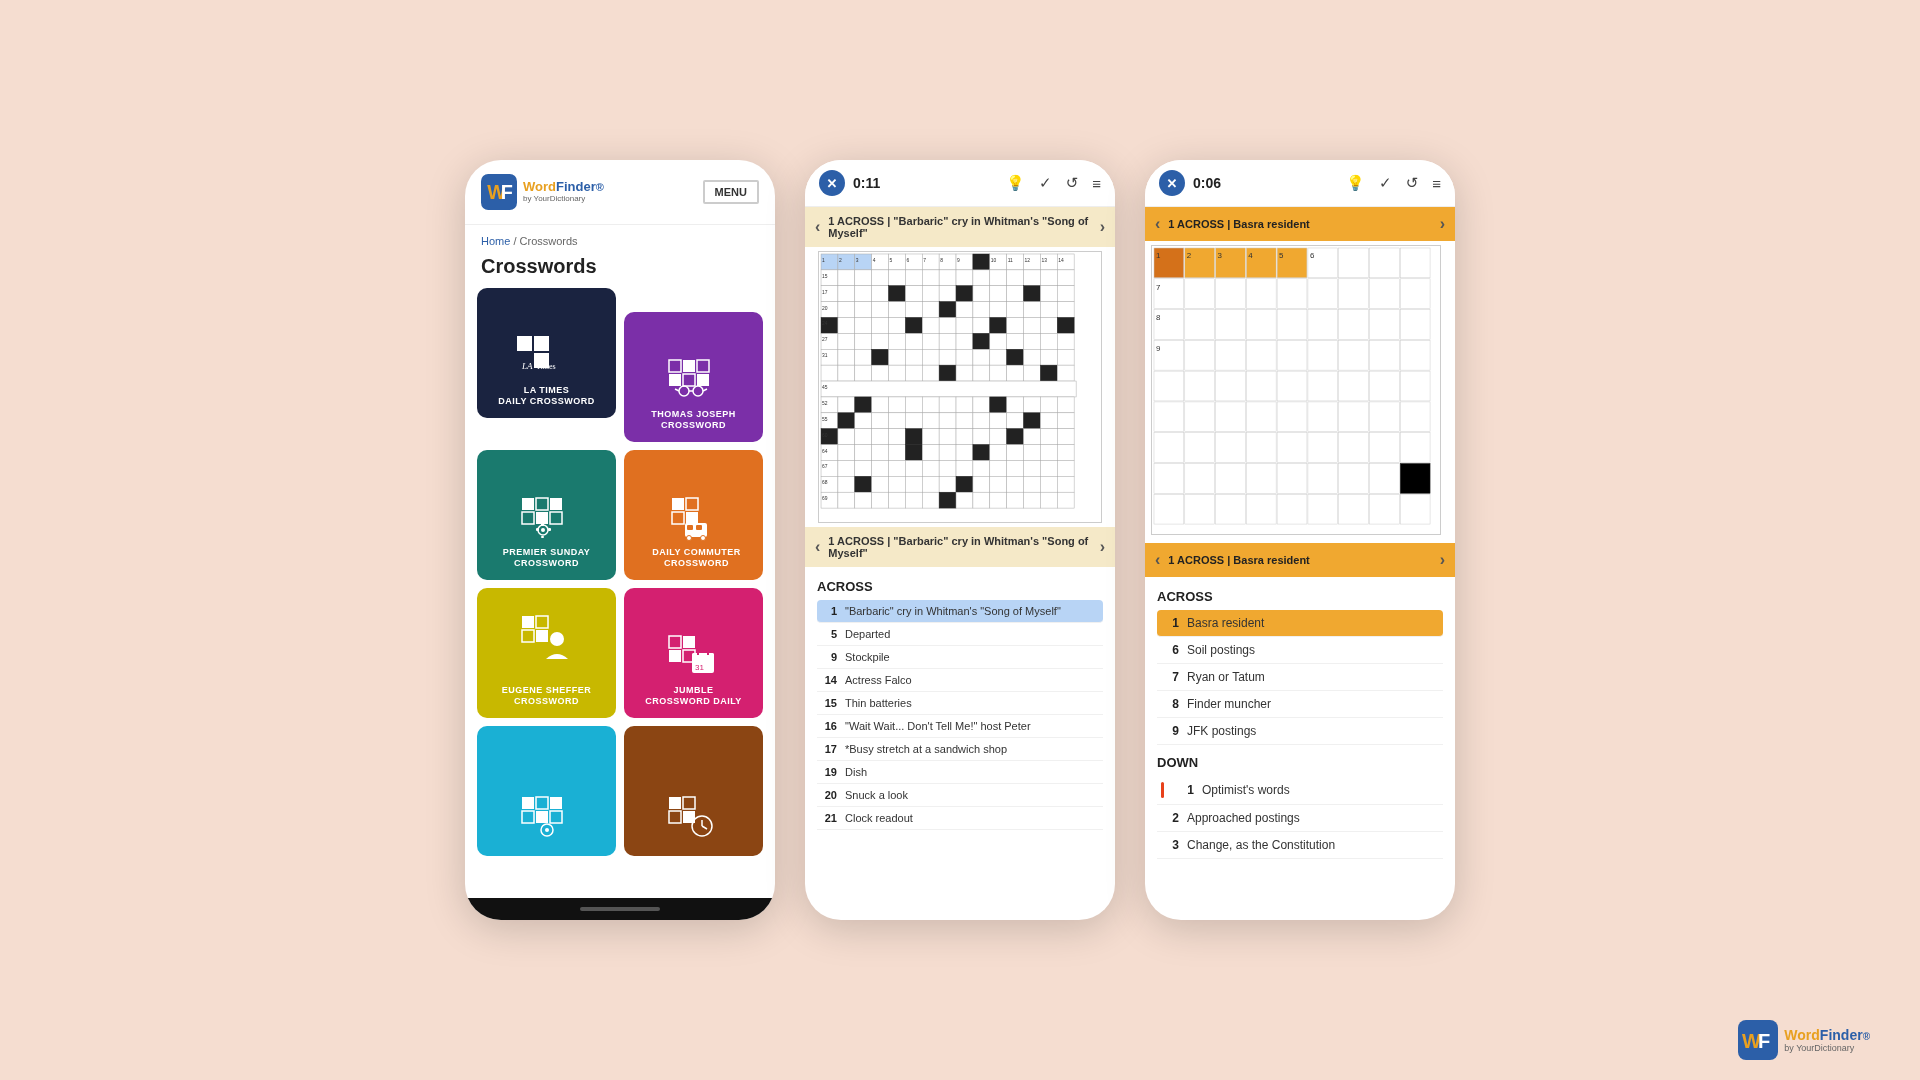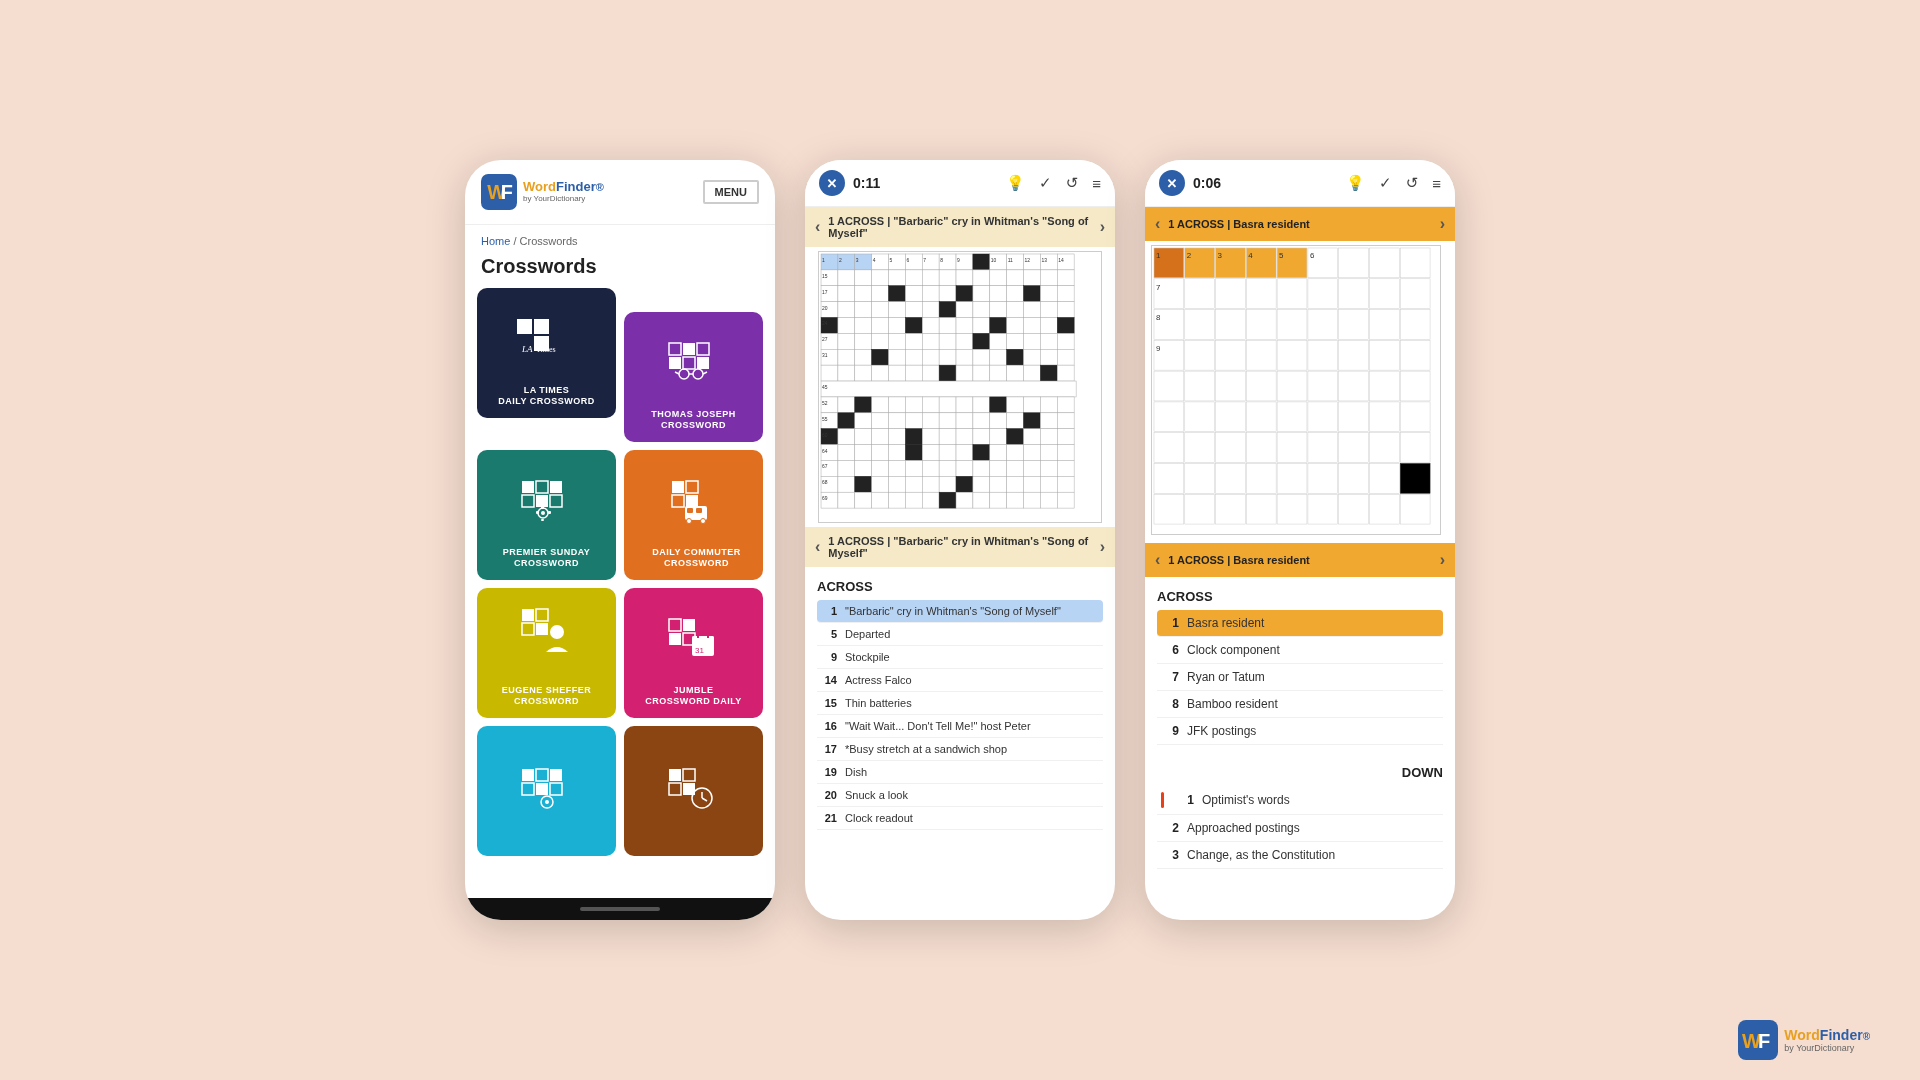--- a/index.html
+++ b/index.html
@@ -98,21 +98,21 @@
       justify-content: flex-end;
       padding: 10px 6px 10px;
       height: 130px;
       cursor: pointer;
       position: relative;
       overflow: hidden;
     }
     .cw-card-icon {
       flex: 1;
       display: flex;
-      align-items: center;
+      align-items: flex-end;
       justify-content: center;
       width: 100%;
     }
     .cw-card-label {
       font-size: 9px;
       font-weight: bold;
       color: white;
       text-align: center;
       letter-spacing: 0.5px;
       text-transform: uppercase;
@@ -969,36 +969,36 @@
 
   <div class="clues-section">
     <div class="clues-heading">ACROSS</div>
 
     <div class="clue-row-3 active">
       <span class="clue-num-3">1</span>
       <span>Basra resident</span>
     </div>
     <div class="clue-row-3">
       <span class="clue-num-3">6</span>
-      <span>Clock component</span>
+      <span>Soil postings</span>
     </div>
     <div class="clue-row-3">
       <span class="clue-num-3">7</span>
       <span>Ryan or Tatum</span>
     </div>
     <div class="clue-row-3">
       <span class="clue-num-3">8</span>
-      <span>Bamboo resident</span>
+      <span>Finder muncher</span>
     </div>
     <div class="clue-row-3">
       <span class="clue-num-3">9</span>
       <span>JFK postings</span>
     </div>
 
-    <div class="clues-heading" style="margin-top:20px;text-align:right;">DOWN</div>
+    <div class="clues-heading" style="margin-top:10px;">DOWN</div>
 
     <div class="clue-row-3" style="display:flex;align-items:center;">
       <div class="down-indicator" style="height:16px;"></div>
       <span class="clue-num-3">1</span>
       <span>Optimist's words</span>
     </div>
     <div class="clue-row-3">
       <span class="clue-num-3">2</span>
       <span>Approached postings</span>
     </div>

